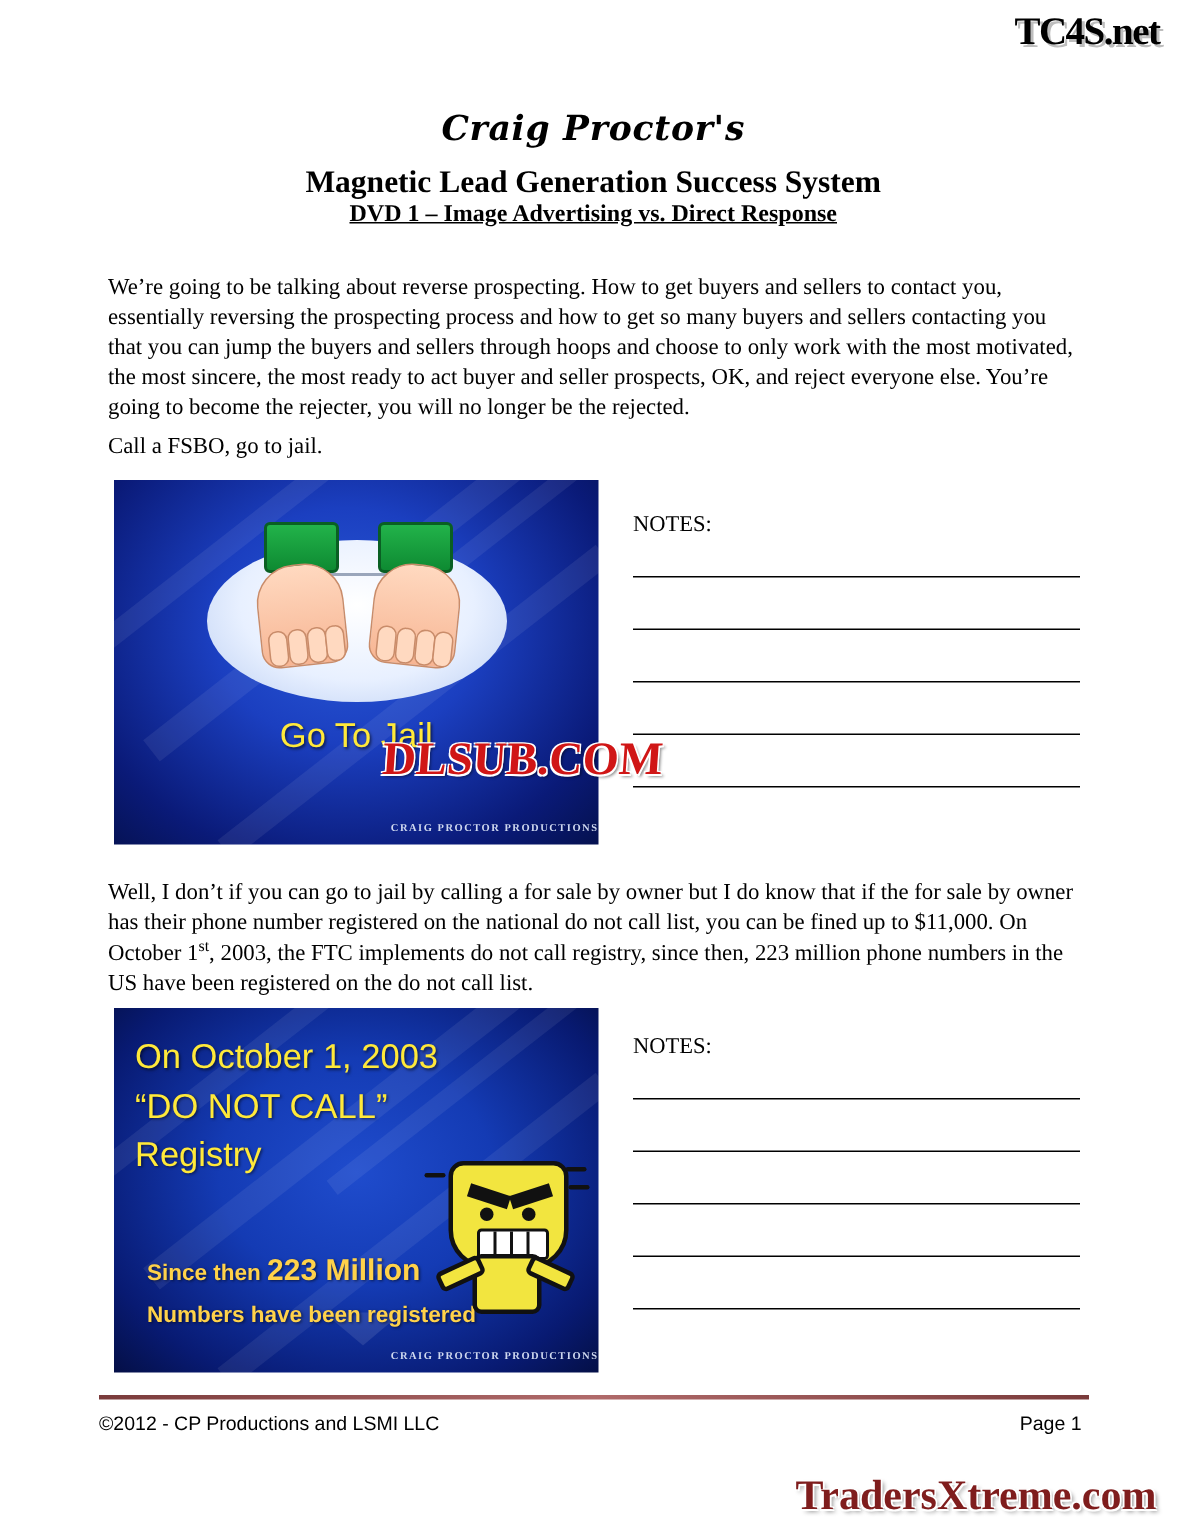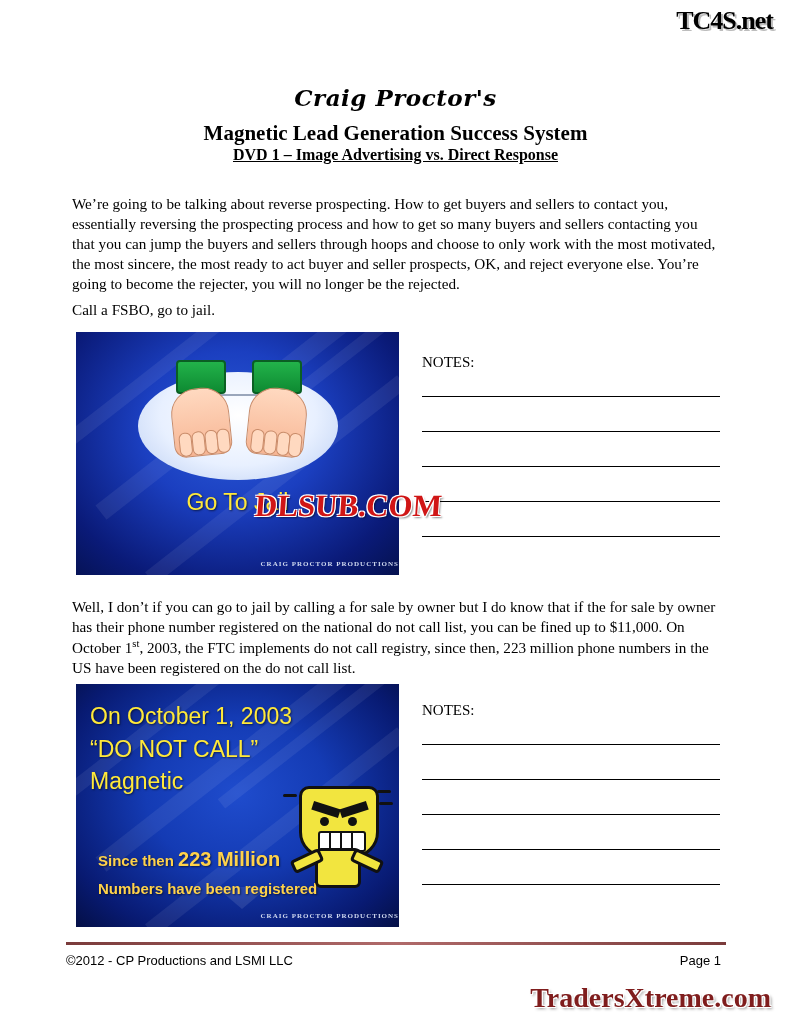--- a/index.html
+++ b/index.html
@@ -59,21 +59,21 @@
       1px 1px 0 #ffffff,
       -1px -1px 0 #ffffff,
       1px -1px 0 #ffffff,
       -1px 1px 0 #ffffff,
       2px 2px 3px rgba(0,0,0,0.4);
   }
 
   
   .page {
     position: absolute;
-    top: 12px; left: 0;
+    top: 0; left: 0;
     width: 791px;
     height: 722px;
   }
   .title-script {
     text-align: center;
     font-family: "DejaVu Serif", serif;
     font-style: italic;
     font-weight: bold;
     font-size: 23px;
     letter-spacing: 0.5px;
@@ -390,21 +390,21 @@
   <div class="slide slide2">
     <div class="diag d1"></div>
     <div class="diag d2"></div>
     <div class="diag d3"></div>
     <div class="diag d4"></div>
     <div class="arrow-down"></div>
 
     <div class="slide2-head">
       <div>On October 1, 2003</div>
       <div>“DO NOT CALL”</div>
-      <div>Magnetic</div>
+      <div>Registry</div>
     </div>
 
     <div class="slide2-sub">
       <div><span>Since then </span><span class="big">223 Million</span></div>
       <div>Numbers have been registered</div>
     </div>
 
     <div class="angry">
       <div class="angry-head">
         <div class="angry-brow l"></div>

